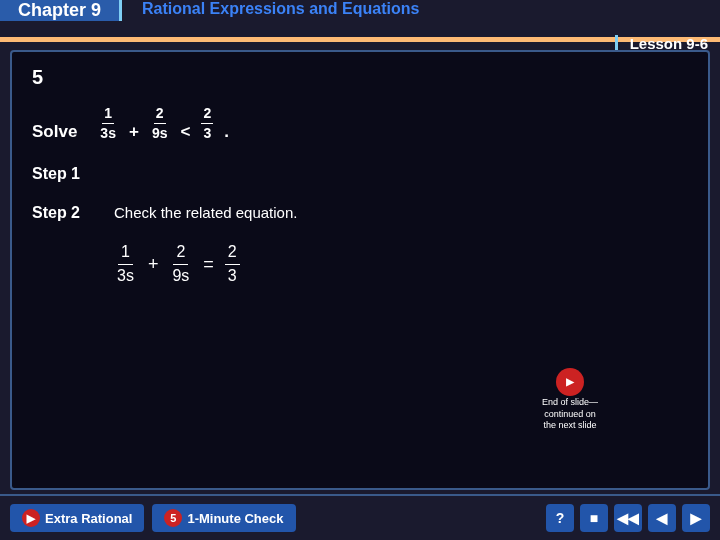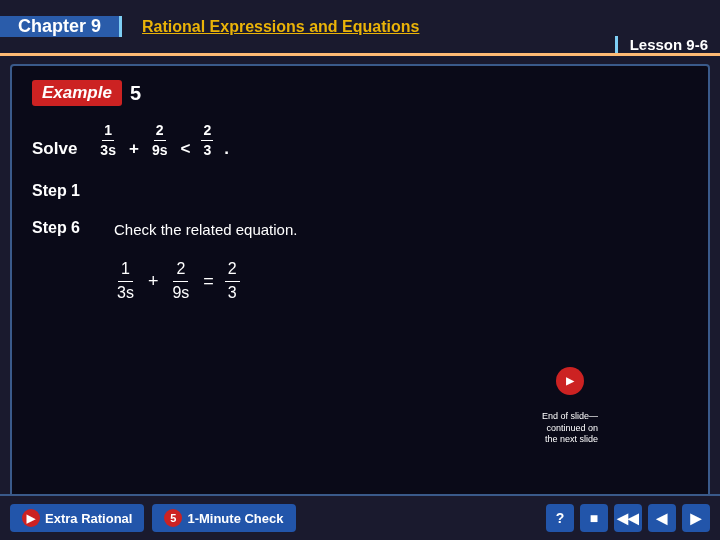--- a/index.html
+++ b/index.html
@@ -8,46 +8,45 @@
       height: 540px;
       background: #1a1a2e;
       font-family: Arial, sans-serif;
       overflow: hidden;
       position: relative;
     }
 
     
     .header {
       display: flex;
-      align-items: center;
-      height: 56px;
+      align-items: flex-start;
+      height: 42px;
       background: #1a1a2e;
-      border-bottom: 3px solid #fdba74;
+      border-bottom: 5px solid #fdba74;
     }
 
     .header-chapter {
       background: #2a5caa;
       color: white;
       font-weight: bold;
       font-size: 18px;
       padding: 0 18px;
       display: flex;
       align-items: center;
       border-right: 3px solid #7ecef4;
     }
 
     .header-title {
-      color: #eab308;
+      color: #3b82f6;
       font-size: 16px;
       font-weight: bold;
       display: flex;
       align-items: center;
       padding: 0 20px;
       flex: 1;
-      text-decoration: underline;
     }
 
     .header-lesson {
       color: white;
       font-size: 15px;
       font-weight: bold;
       display: flex;
       align-items: center;
       padding: 0 12px;
       border-left: 3px solid #7ecef4;
@@ -115,21 +114,21 @@
       padding: 1px 2px 0 2px;
       font-size: 14px;
       line-height: 1.2;
     }
 
     .op { font-size: 17px; margin: 0 2px; vertical-align: middle; }
 
     
     .step-row {
       display: flex;
-      align-items: flex-start;
+      align-items: center;
       margin-bottom: 18px;
       gap: 18px;
     }
     .step-label {
       color: white;
       font-size: 16px;
       font-weight: bold;
       min-width: 64px;
       padding-top: 1px;
     }
@@ -265,44 +264,43 @@
       display: flex;
       align-items: center;
       justify-content: center;
       color: white;
       font-size: 10px;
       font-weight: bold;
     }
     .end-of-slide-text {
       color: white;
       font-size: 9px;
-      text-align: right;
+      text-align: center;
       line-height: 1.3;
-      margin-top: 16px;
+      margin-top: 1px;
     }
   </style>
 </head>
 <body>
 
 <div class="header">
   <div class="header-chapter">
     <span>Chapter 9</span>
   </div>
   <div class="header-title">
     <span>Rational Expressions and Equations</span>
   </div>
   <div class="header-lesson">
     <span>Lesson 9-6</span>
   </div>
 </div>
 
 <div class="main">
 
   <div class="example-badge">
-    <span class="example-label">Example</span>
     <span class="example-number">5</span>
   </div>
 
   <div class="solve-line">
     <span>Solve</span>
     <span style="margin-left:6px;"></span>
 
     <span class="fraction">
       <span class="num">1</span>
       <span class="den">3s</span>
@@ -318,21 +316,21 @@
       <span class="den">3</span>
     </span>
     <span class="op">.</span>
   </div>
 
   <div class="step-row">
     <span class="step-label">Step 1</span>
   </div>
 
   <div class="step-row">
-    <span class="step-label">Step 6</span>
+    <span class="step-label">Step 2</span>
     <span class="step-text">Check the related equation.</span>
   </div>
 
   <div class="equation-section">
     <div class="big-equation">
 
       <span class="big-fraction">
         <span class="num">1</span>
         <span class="den">3s</span>
       </span>

